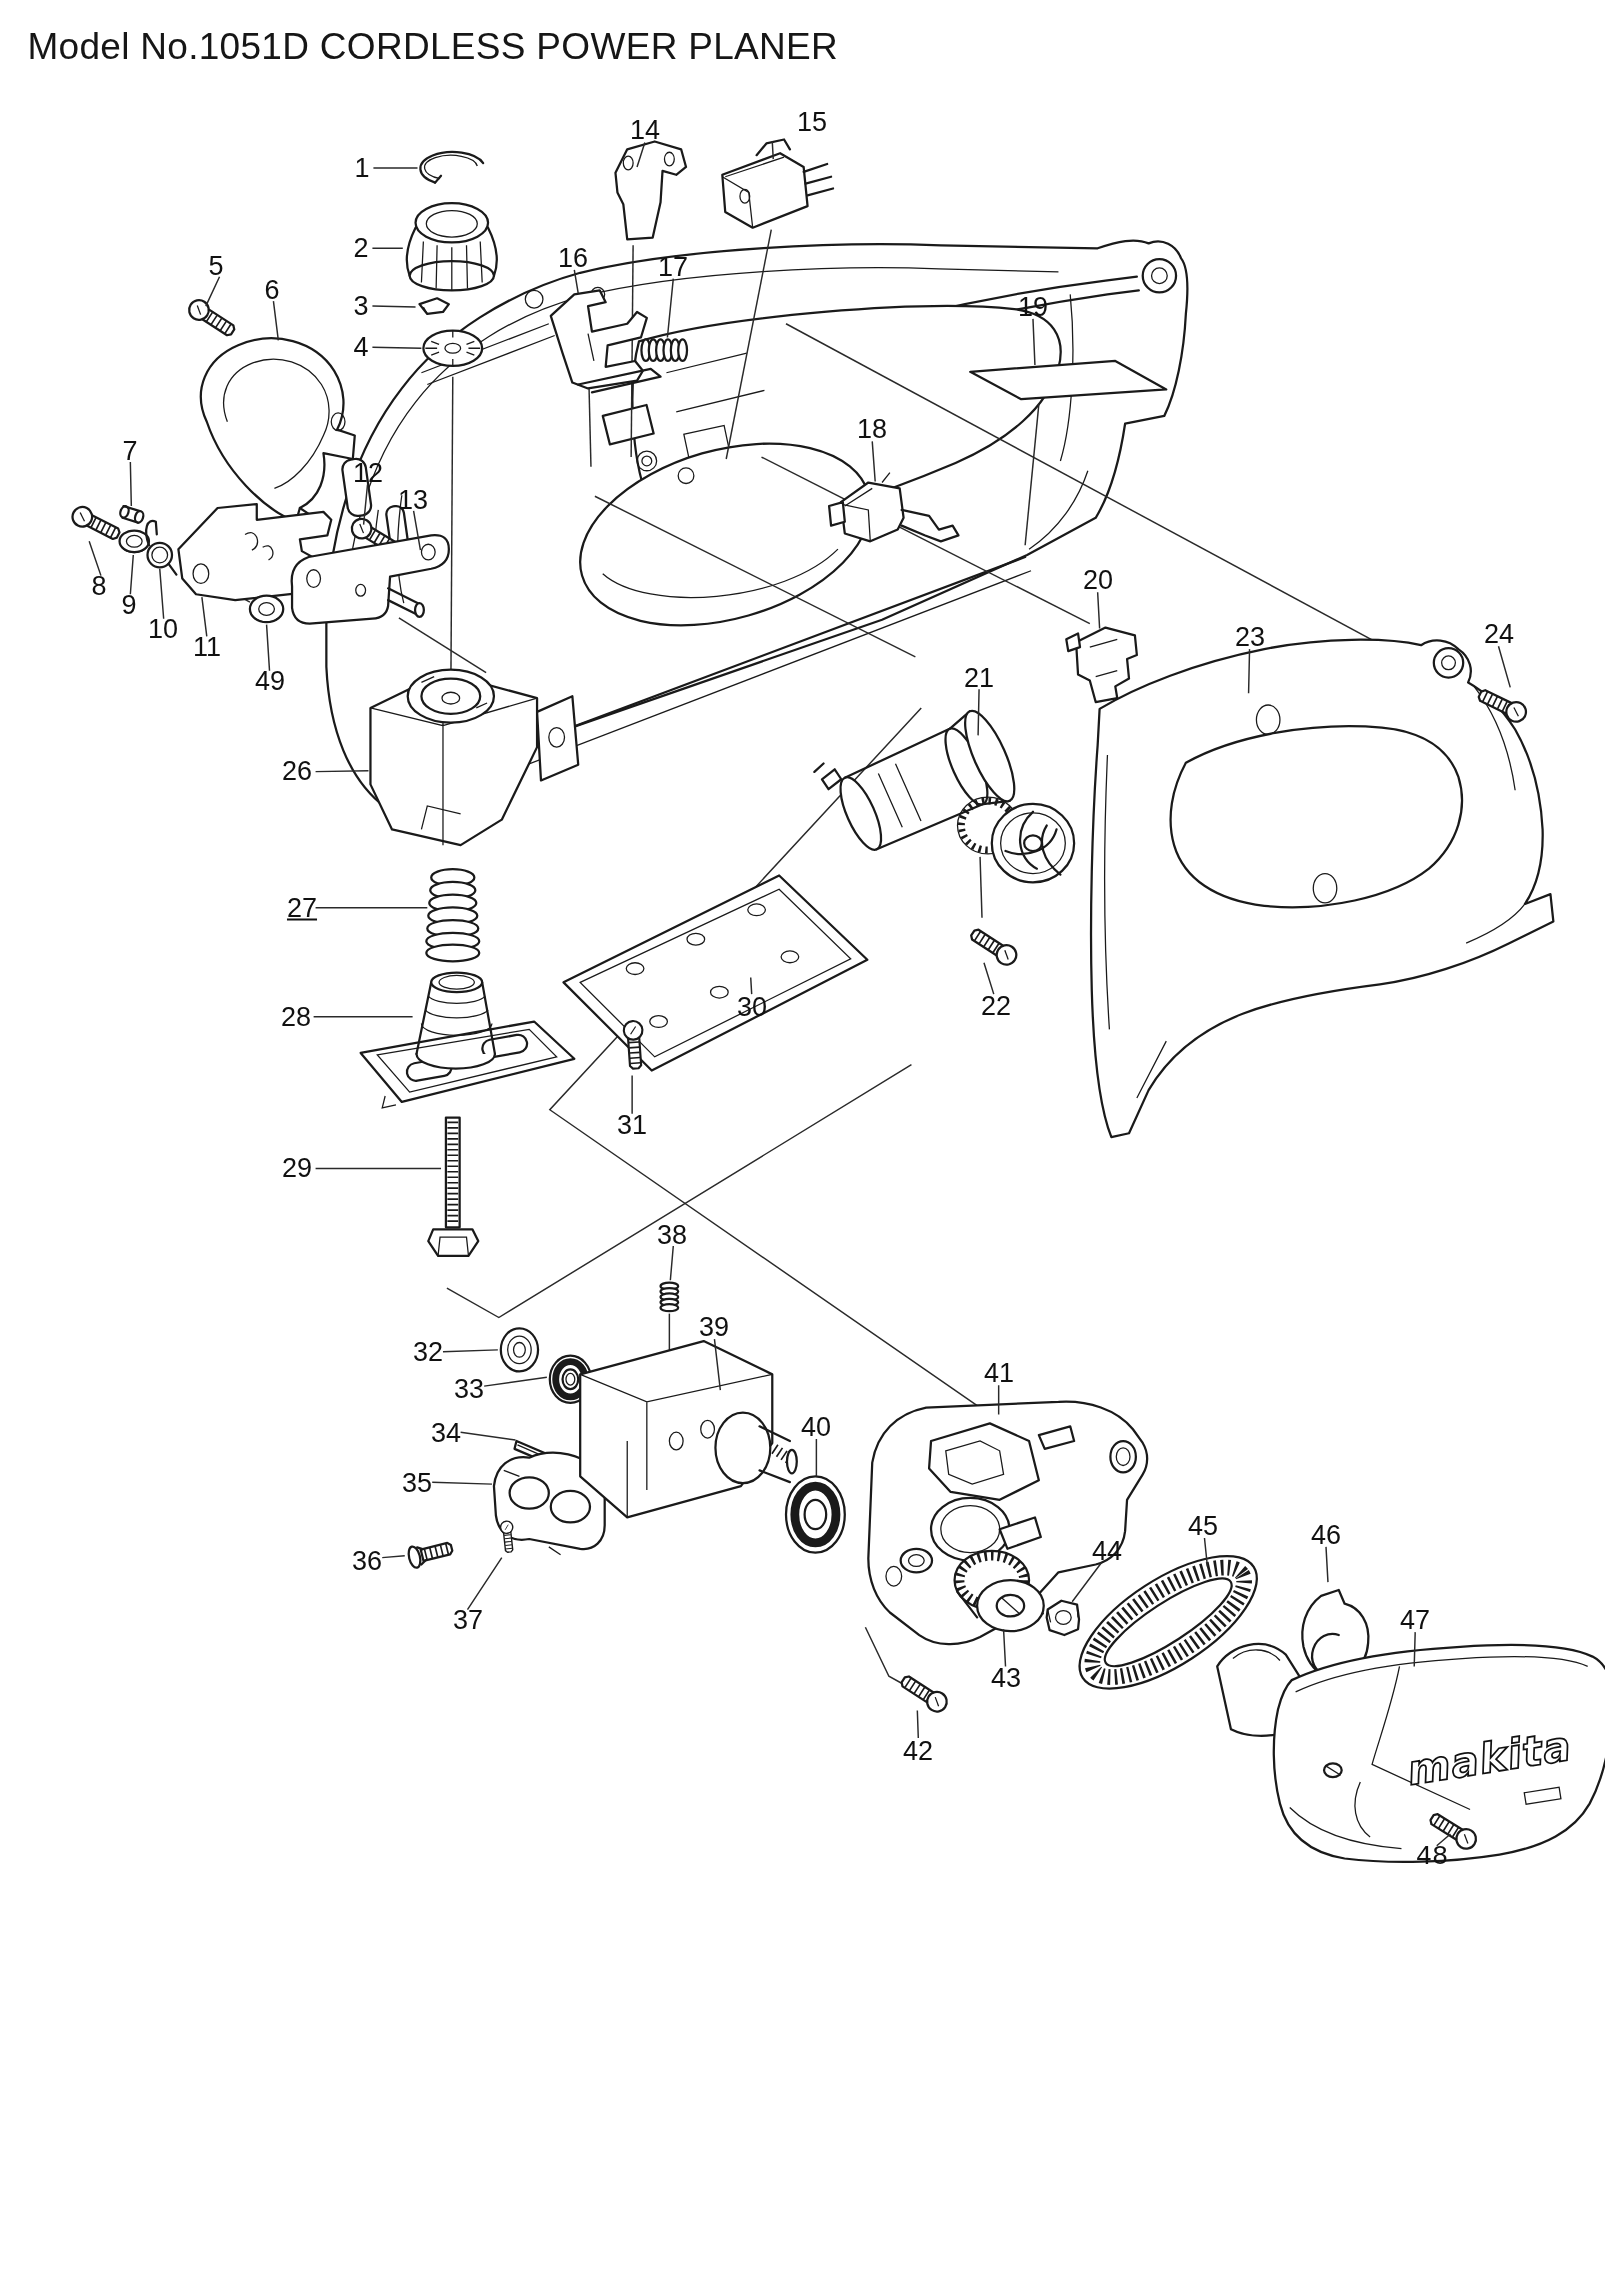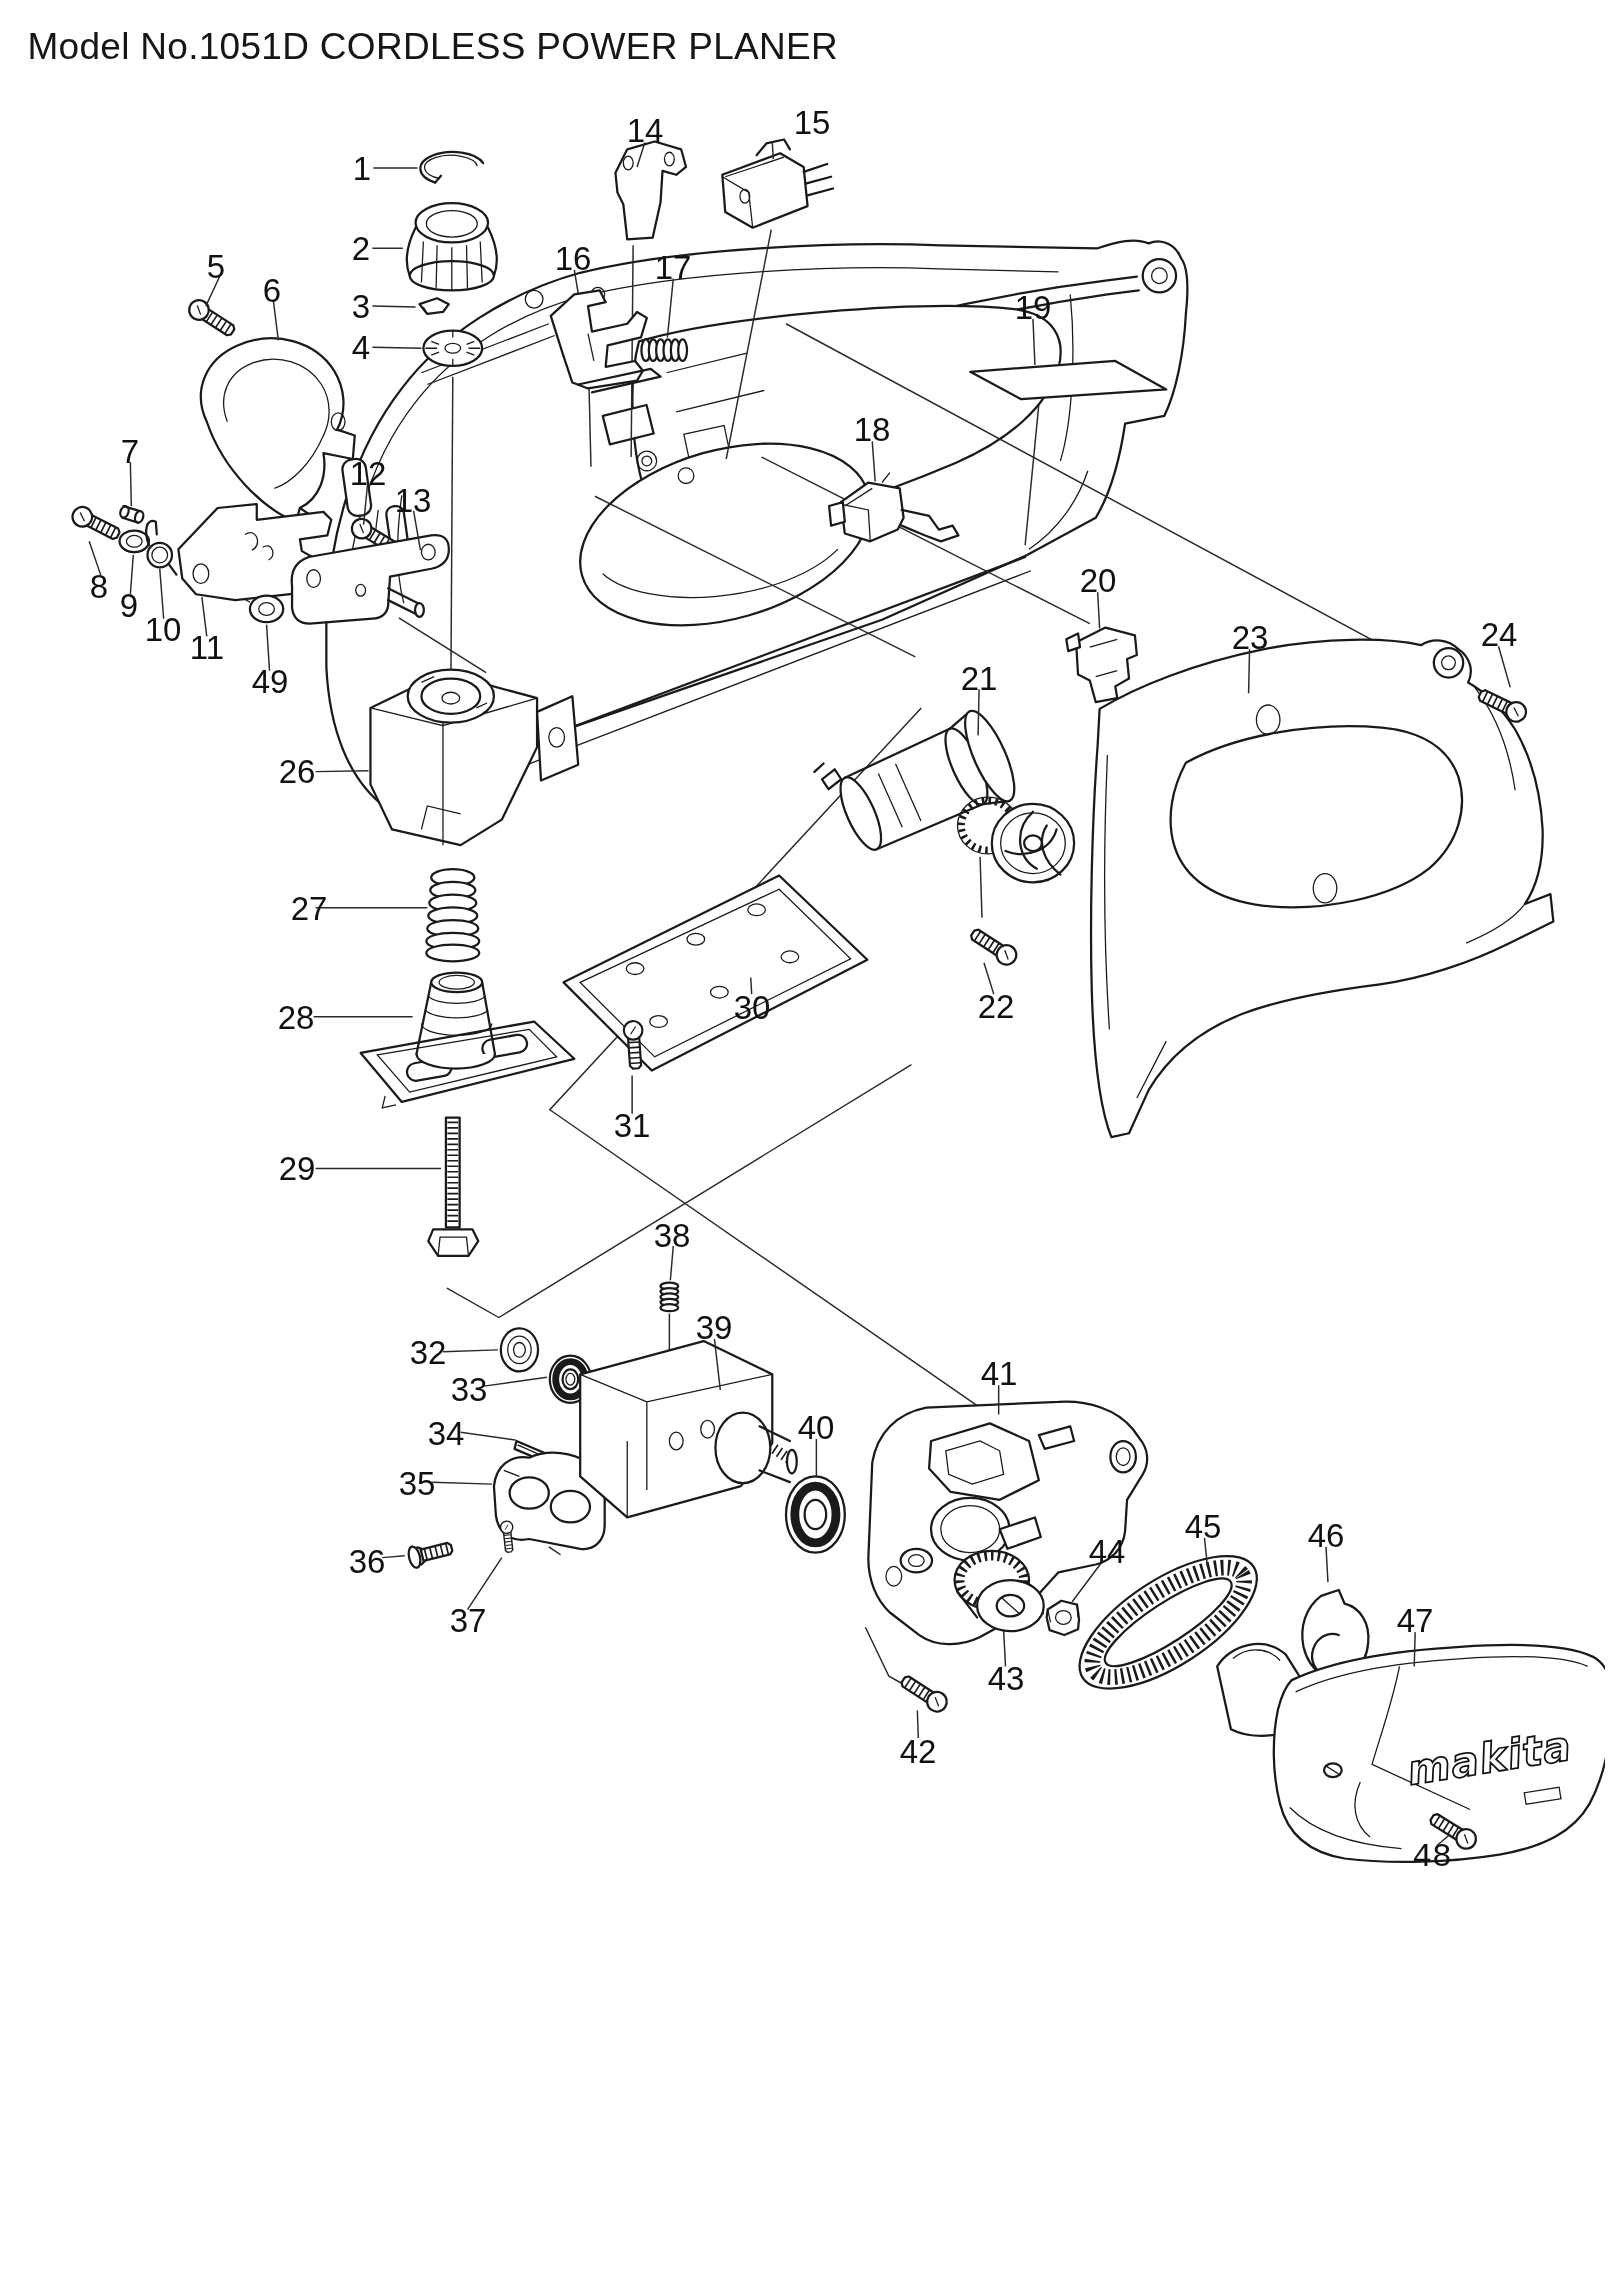--- a/index.html
+++ b/index.html
@@ -8,21 +8,21 @@
   .title{position:absolute;left:27.4px;top:25.5px;font-size:37px;font-weight:400;
          letter-spacing:0.3px;color:#161616;white-space:nowrap;margin:0;}
   svg.art{position:absolute;left:0;top:0;width:1621px;height:2293px;}
   .s{stroke:#1a1a1a;stroke-width:2.3;fill:none;stroke-linecap:round;stroke-linejoin:round;}
   .sw{stroke:#1a1a1a;stroke-width:2.3;fill:#ffffff;stroke-linecap:round;stroke-linejoin:round;}
   .thin{stroke:#1a1a1a;stroke-width:1.3;fill:none;}
   .lead{stroke:#2a2a2a;stroke-width:1.5;fill:none;}
   .thread{stroke:#1a1a1a;stroke-width:11;fill:none;stroke-dasharray:1.7 3.9;}
   .teeth{stroke:#1a1a1a;fill:none;stroke-dasharray:2.6 4.2;}
   .ring{stroke:#1a1a1a;fill:none;}
-  .plabel{position:absolute;transform:translate(-50%,-50%);font-size:33px;line-height:1;
+  .plabel{position:absolute;transform:translate(-50%,-50%);font-size:27px;line-height:1;
           color:#111;font-family:"Liberation Sans",sans-serif;}
   .logo{font-family:"DejaVu Sans",sans-serif;font-style:italic;font-weight:bold;
         font-size:42px;letter-spacing:1px;}
 </style>
 </head>
 <body>
 
 <div class="page">
   <h1 class="title">Model No.1051D CORDLESS POWER PLANER</h1>
 
@@ -487,21 +487,21 @@
       <div class="plabel" style="left: 573px; top: 258px;">16</div>
       <div class="plabel" style="left: 673px; top: 267px;">17</div>
       <div class="plabel" style="left: 872px; top: 429px;">18</div>
       <div class="plabel" style="left: 1033px; top: 307px;">19</div>
       <div class="plabel" style="left: 1098px; top: 580px;">20</div>
       <div class="plabel" style="left: 979px; top: 678px;">21</div>
       <div class="plabel" style="left: 996px; top: 1006px;">22</div>
       <div class="plabel" style="left: 1250px; top: 637px; text-align: center;">23</div>
       <div class="plabel" style="left: 1499px; top: 634px;">24</div>
       <div class="plabel" style="left: 297px; top: 771px; text-align: right;">26</div>
-      <div class="plabel" style="left: 309px; top: 908px;">27</div>
+      <div class="plabel" style="left: 302px; top: 908px; text-decoration: underline;">27</div>
       <div class="plabel" style="left: 296px; top: 1017px;">28</div>
       <div class="plabel" style="left: 297px; top: 1168px;">29</div>
       <div class="plabel" style="left: 752px; top: 1007px;">30</div>
       <div class="plabel" style="left: 632px; top: 1125px;">31</div>
       <div class="plabel" style="left: 428px; top: 1352px;">32</div>
       <div class="plabel" style="left: 469px; top: 1389px;">33</div>
       <div class="plabel" style="left: 446px; top: 1433px;">34</div>
       <div class="plabel" style="left: 417px; top: 1483px;">35</div>
       <div class="plabel" style="left: 367px; top: 1561px;">36</div>
       <div class="plabel" style="left: 468px; top: 1620px;">37</div>

